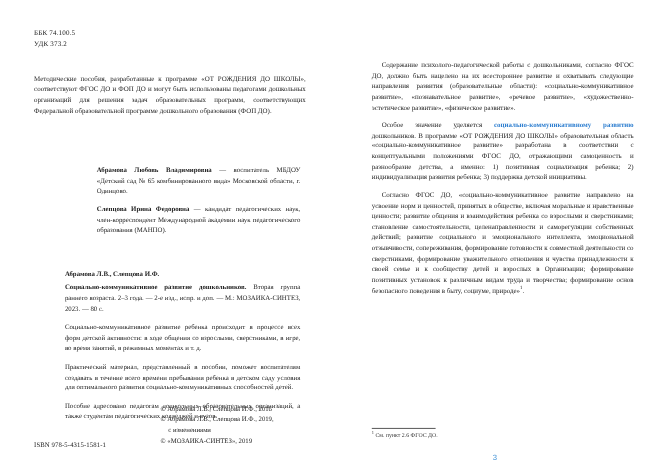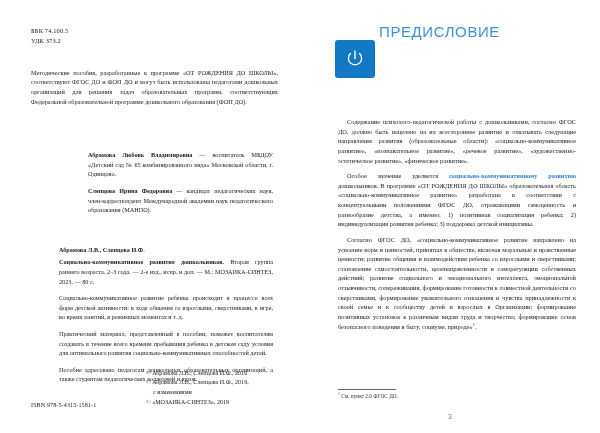--- a/index.html
+++ b/index.html
@@ -209,29 +209,20 @@
         <div>© Абрамова Л.В., Слепцова И.Ф., 2016</div>
         <div>© Абрамова Л.В., Слепцова И.Ф., 2019,</div>
         <div class="indent">с изменениями</div>
         <div>© «МОЗАИКА-СИНТЕЗ», 2019</div>
       </div>
     </div>
   </div>
 
   <div class="page page-right">
 
-    <div class="chapter-head">
-      <div class="power-badge">
-        <svg width="22" height="22" viewBox="0 0 24 24" fill="none" stroke="#ffffff" stroke-width="1.5" stroke-linecap="round">
-          <path d="M12 3.2 V 11.4"></path>
-          <path d="M7.0 6.0 A 7.2 7.2 0 1 0 17.0 6.0"></path>
-        </svg>
-      </div>
-      <div class="chapter-title">ПРЕДИСЛОВИЕ</div>
-    </div>
 
     <div class="body-col">
       <p>Содержание психолого-педагогической работы с дошкольниками, согласно ФГОС ДО, должно быть нацелено на их всестороннее развитие и охватывать следующие направления развития (образовательные области): «социально-коммуникативное развитие», «познавательное развитие», «речевое развитие», «художественно-эстетическое развитие», «физическое развитие».</p>
       <p><span>Особое значение уделяется </span><span class="hl">социально-коммуникативному развитию</span><span> дошкольников. В программе «ОТ РОЖДЕНИЯ ДО ШКОЛЫ» образовательная область «социально-коммуникативное развитие» разработана в соответствии с концептуальными положениями ФГОС ДО, отражающими самоценность и разнообразие детства, а именно: 1) позитивная социализация ребенка; 2) индивидуализация развития ребенка; 3) поддержка детской инициативы.</span></p>
       <p><span>Согласно ФГОС ДО, «социально-коммуникативное развитие направлено на усвоение норм и ценностей, принятых в обществе, включая моральные и нравственные ценности; развитие общения и взаимодействия ребенка со взрослыми и сверстниками; становление самостоятельности, целенаправленности и саморегуляции собственных действий; развитие социального и эмоционального интеллекта, эмоциональной отзывчивости, сопереживания, формирование готовности к совместной деятельности со сверстниками, формирование уважительного отношения и чувства принадлежности к своей семье и к сообществу детей и взрослых в Организации; формирование позитивных установок к различным видам труда и творчества; формирование основ безопасного поведения в быту, социуме, природе»</span><sup>1</sup>.</p>
     </div>
 
     <div class="footnote-rule"></div>
     <div class="footnote">
       <sup>1</sup>

